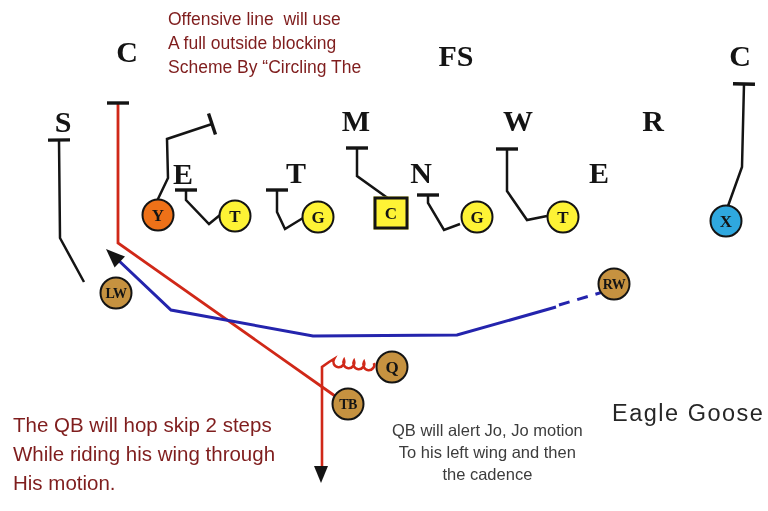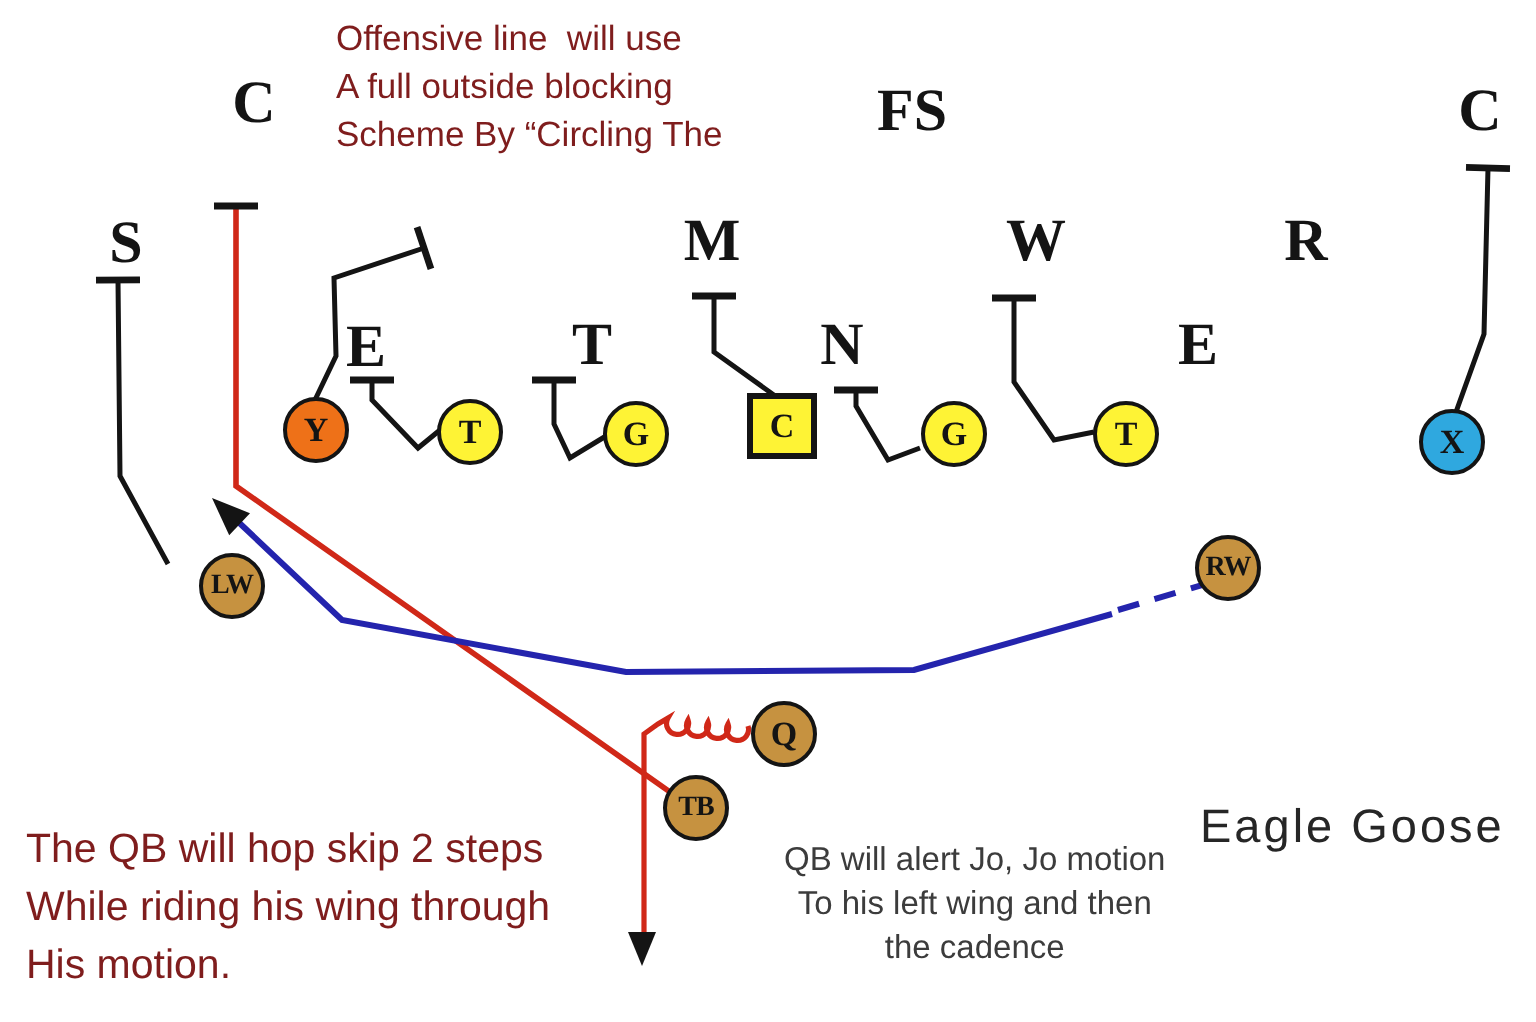--- a/index.html
+++ b/index.html
@@ -18,21 +18,21 @@
     width:33px;height:33px;border:2.3px solid #141414;border-radius:50%;
     display:flex;align-items:center;justify-content:center;
     font-family:"Liberation Serif",serif;font-weight:bold;font-size:17px;color:#141414;
     box-sizing:border-box;
   }
   .player.small-label{font-size:14px;letter-spacing:-0.5px;}
   .player.square{border-radius:0;border-width:3.5px;width:35px;height:33px;}
   .ann{position:absolute;z-index:4;color:#7f1d1d;}
   .ann-line{white-space:pre;}
   .play-name{
-    position:absolute;z-index:4;color:#262626;font-size:23.5px;letter-spacing:1.5px;
+    position:absolute;z-index:4;color:#262626;font-size:23.5px;letter-spacing:1.5px;margin-left:12px;
   }
 </style>
 </head>
 <body>
 
 <div class="canvas">
 
   <svg class="play" width="768" height="511" viewBox="0 0 768 511">
       <polyline points="84,282 60,238 59,140" fill="none" stroke="#141414" stroke-width="2.5"></polyline>
       <line x1="48.00057263333285" y1="140.11223905476191" x2="69.99942736666715" y2="139.88776094523809" stroke="#141414" stroke-width="3.4"></line>

